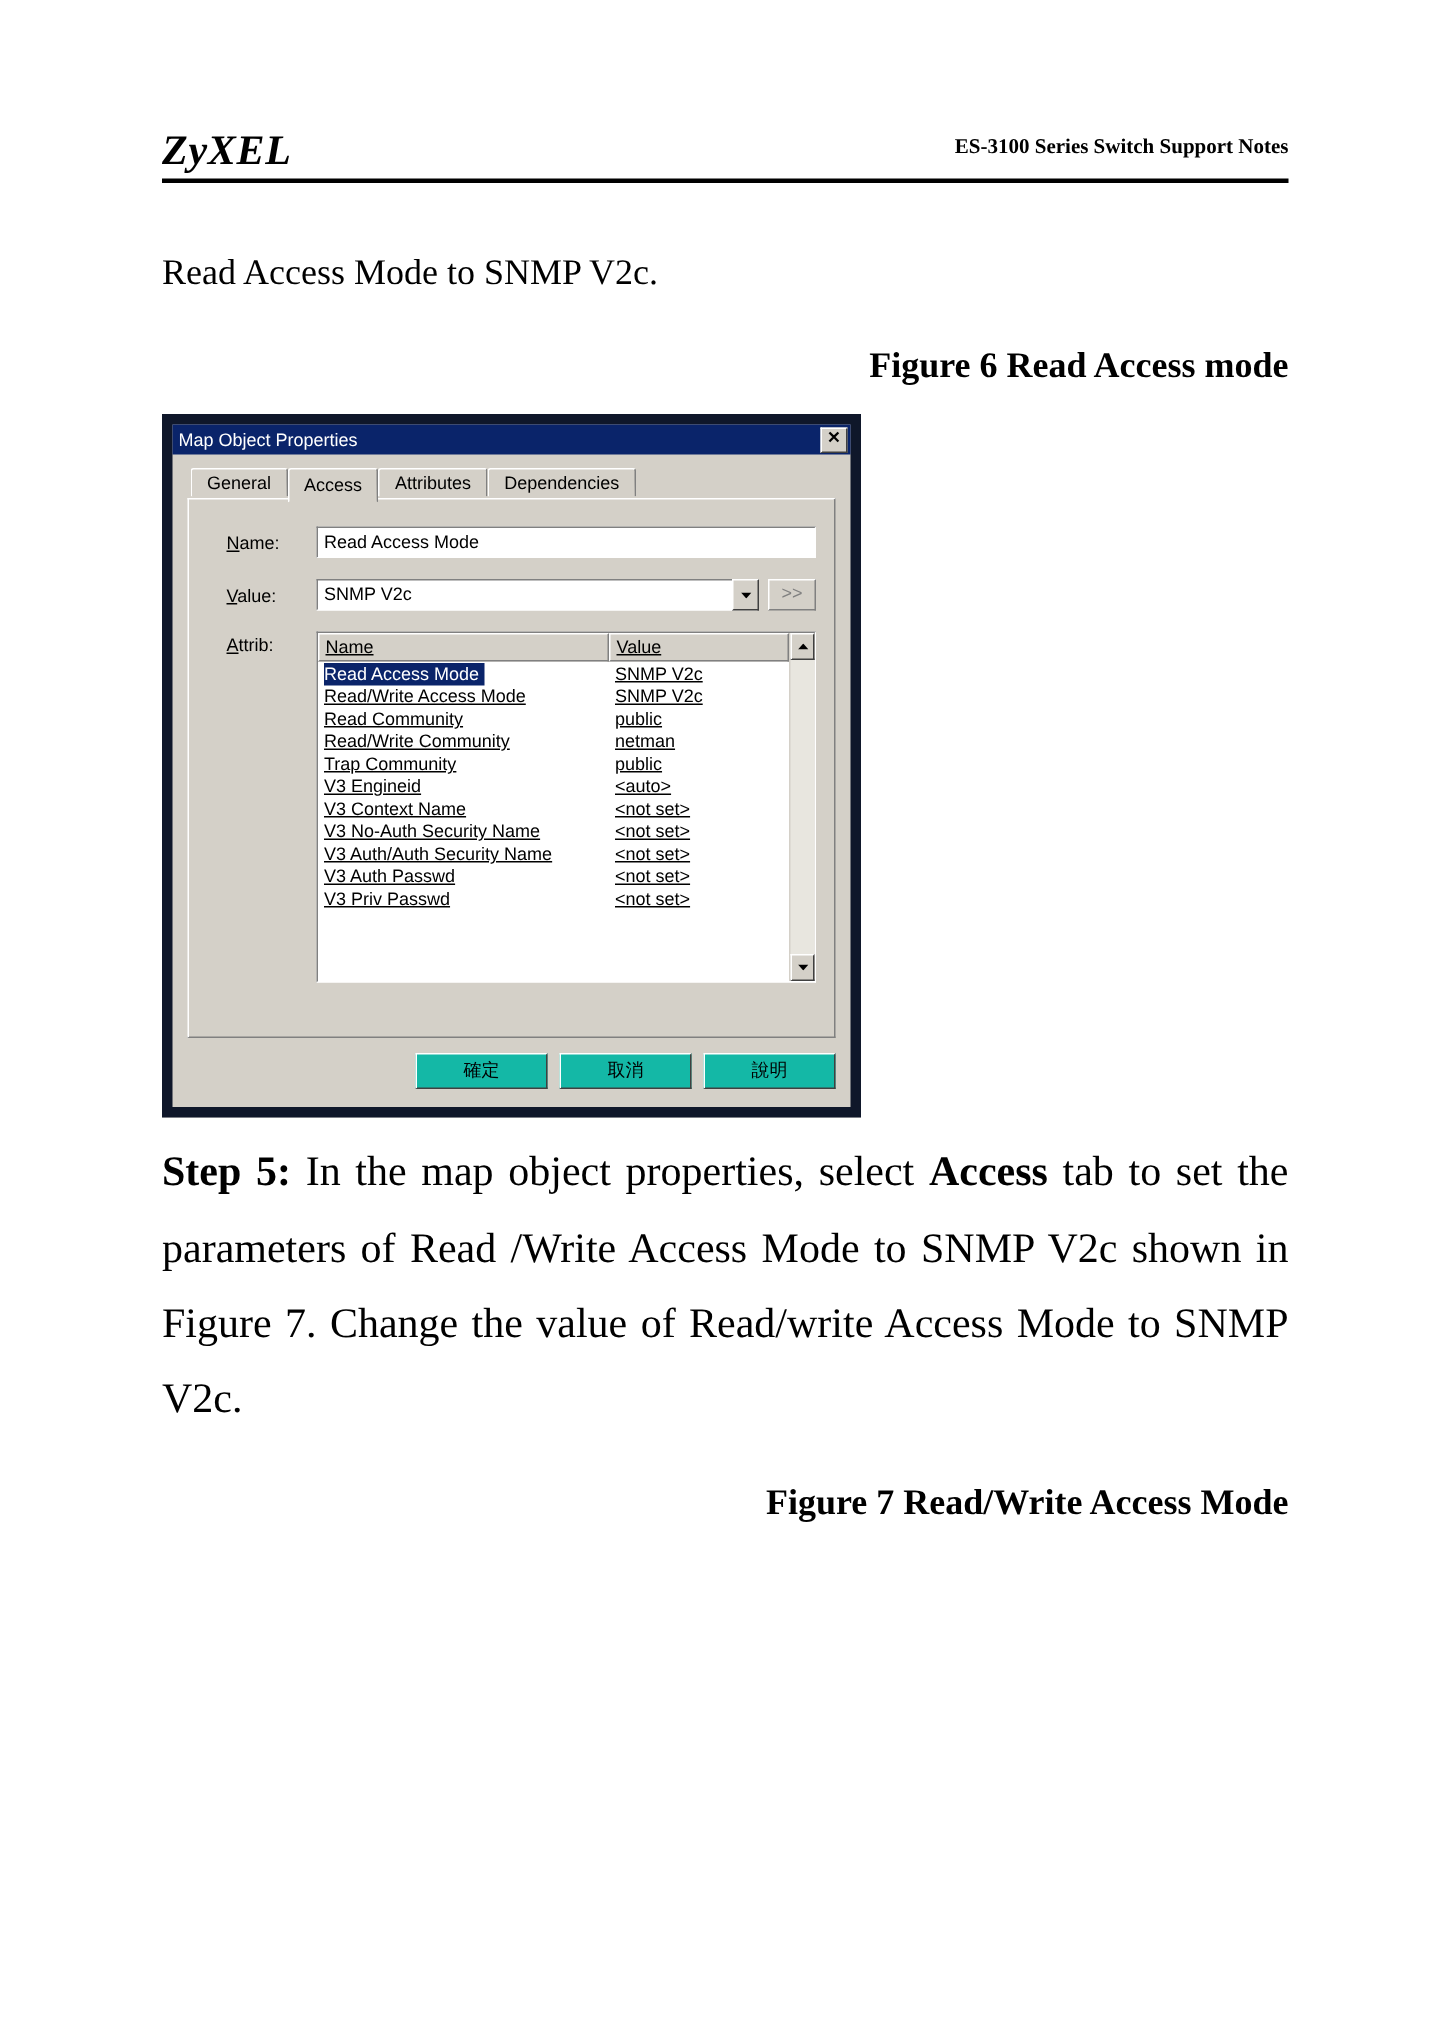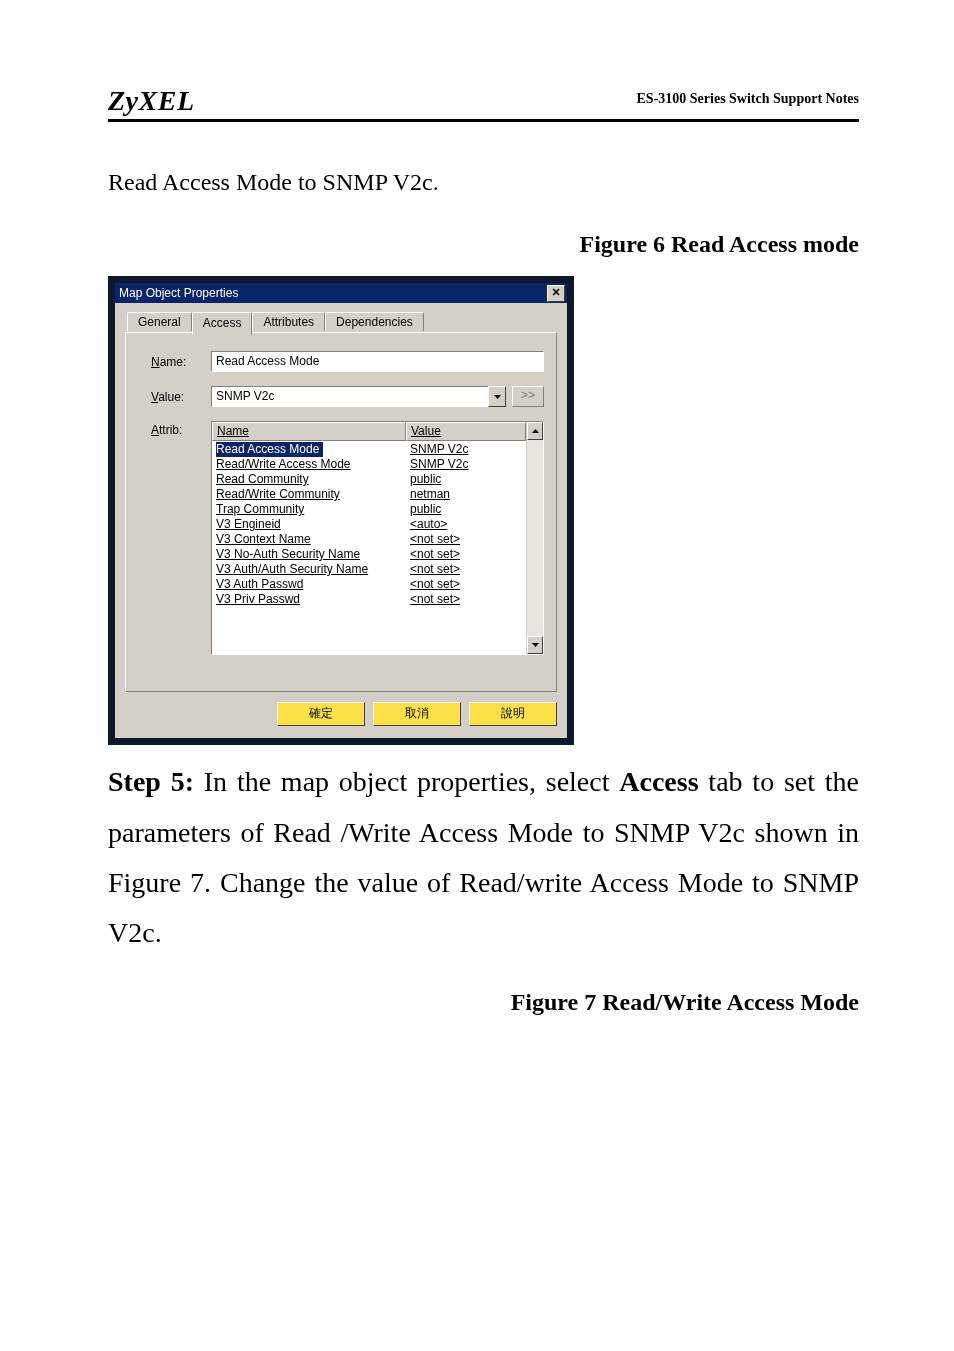--- a/index.html
+++ b/index.html
@@ -243,21 +243,21 @@
   
   .btn-row {
     display: flex;
     justify-content: flex-end;
     gap: 8px;
     margin-top: 10px;
   }
   .win-btn {
     width: 86px;
     height: 22px;
-    background: #fde047;
+    background: #14b8a6;
     border-top: 1px solid #fff;
     border-left: 1px solid #fff;
     border-right: 1px solid #404040;
     border-bottom: 1px solid #404040;
     text-align: center;
     line-height: 20px;
   }
 
   .step-para {
     font-size: 28px;

